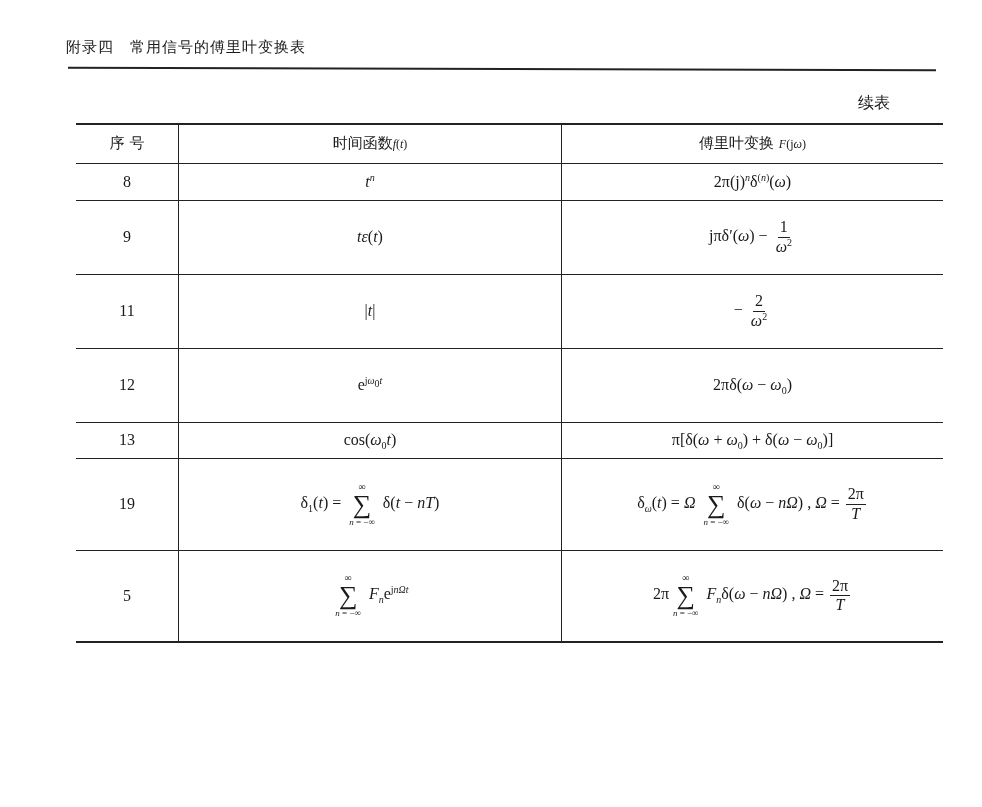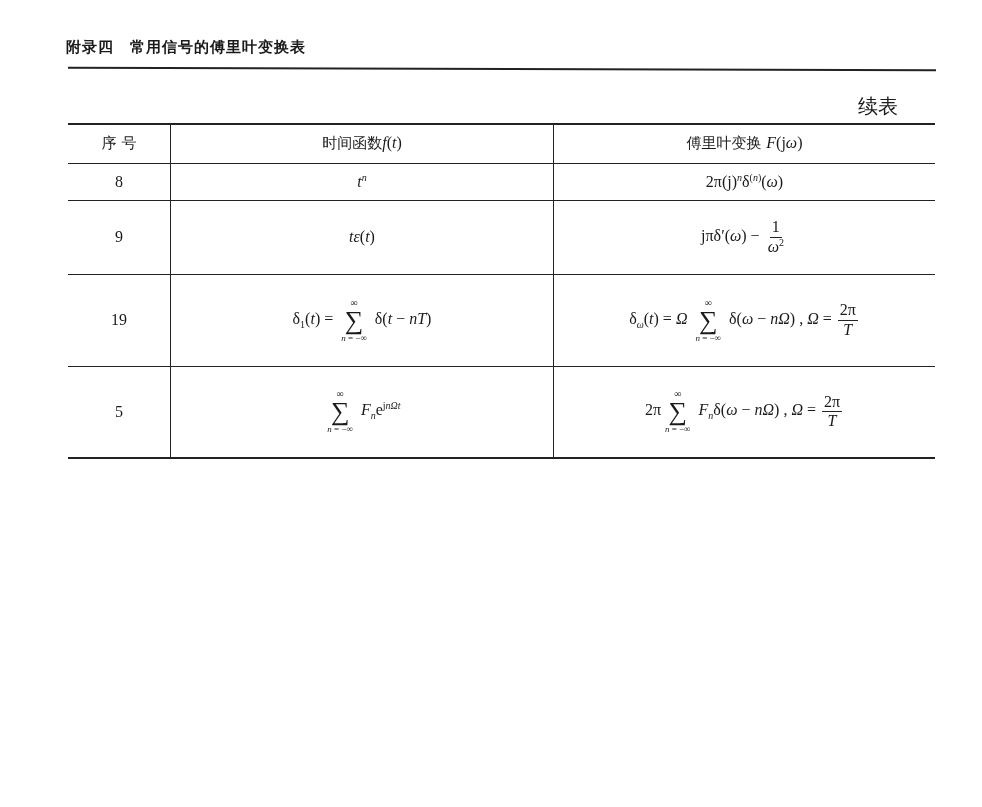--- a/index.html
+++ b/index.html
@@ -1,36 +1,36 @@
 <!DOCTYPE html>
 <html><head>
 <meta charset="utf-8">
 <style>
   html, body { margin: 0; padding: 0; background: #ffffff; }
   body { width: 982px; height: 807px; position: relative; overflow: hidden;
          font-family: "Liberation Serif", "DejaVu Serif", serif; color: #1a1a1a; }
   .page-header { position: absolute; left: 66px; top: 38px; font-size: 15px; letter-spacing: 1px;
-                 font-family: "DejaVu Sans", "Liberation Sans", sans-serif; font-weight: bold; }
+                 font-family: "DejaVu Sans", "Liberation Sans", sans-serif; font-weight: normal; }
   .page-header .gap { display: inline-block; width: 16px; }
   .header-rule { position: absolute; left: 68px; top: 68px; width: 868px; height: 0;
                  border-top: 2px solid #222; transform: rotate(0.15deg); }
-  .continued { position: absolute; left: 858px; top: 93px; font-size: 20px;
+  .continued { position: absolute; left: 858px; top: 93px; font-size: 16px;
                font-family: Liberation Sans, sans-serif; }
-  table.ft { position: absolute; left: 68px; top: 123px; width: 867px; border-collapse: collapse;
+  table.ft { position: absolute; left: 76px; top: 123px; width: 867px; border-collapse: collapse;
              table-layout: fixed; }
   table.ft td, table.ft th { text-align: center; vertical-align: middle; padding: 0;
                              border-bottom: 1.5px solid #222; font-weight: normal; font-size: 16px; }
   table.ft tr:first-child th { border-top: 2px solid #222; }
   table.ft tr:last-child td { border-bottom: 2px solid #222; }
   table.ft .c1 { width: 102px; border-right: 1.2px solid #222; }
   table.ft .c2 { width: 382px; border-right: 1.2px solid #222; }
   table.ft .c3 { width: auto; }
   th { font-family: "DejaVu Sans", "Liberation Sans", sans-serif; font-size: 15px !important; }
   .num { font-size: 16px; }
-  .math { font-family: "Liberation Serif", "DejaVu Serif", serif; font-size: 16px; white-space: nowrap; }
+  .math { font-family: "Liberation Serif", "DejaVu Serif", serif; font-size: 12px; white-space: nowrap; }
   .math i { font-style: italic; }
   sup, sub { font-size: 10px; line-height: 0; }
   .frac { display: inline-flex; flex-direction: column; align-items: center; vertical-align: middle;
           line-height: 1.15; margin: 0 2px; }
   .frac .n { border-bottom: 1px solid #222; padding: 0 2px; }
   .frac .d { padding: 0 2px; }
   .sum { display: inline-flex; flex-direction: column; align-items: center; vertical-align: middle;
          line-height: 1; margin: 0 4px; }
   .sum .top { font-size: 10px; }
   .sum .sig { font-size: 26px; line-height: 1; }
@@ -67,22 +67,40 @@
   <tr class="h-m">
     <td class="c1 num">9</td>
     <td class="c2 math"><i>t</i><i>ε</i>(<i>t</i>)</td>
     <td class="c3 math">jπδ′(<i>ω</i>) − <span class="frac">
             <span class="n">1</span>
             <span class="d"><i>ω</i><sup>2</sup></span>
           </span></td>
   </tr>
 
 
+  <tr class="h-m">
+    <td class="c1 num">11</td>
+    <td class="c2 math">|<i>t</i>|</td>
+    <td class="c3 math">− <span class="frac">
+            <span class="n">2</span>
+            <span class="d"><i>ω</i><sup>2</sup></span>
+          </span></td>
+  </tr>
 
+  <tr class="h-m">
+    <td class="c1 num">12</td>
+    <td class="c2 math">e<sup>j<i>ω</i><sub>0</sub><i>t</i></sup></td>
+    <td class="c3 math">2πδ(<i>ω</i> − <i>ω</i><sub>0</sub>)</td>
+  </tr>
 
+  <tr class="h-xs">
+    <td class="c1 num">13</td>
+    <td class="c2 math">cos(<i>ω</i><sub>0</sub><i>t</i>)</td>
+    <td class="c3 math">π[δ(<i>ω</i> + <i>ω</i><sub>0</sub>) + δ(<i>ω</i> − <i>ω</i><sub>0</sub>)]</td>
+  </tr>
 
 
   <tr class="h-l">
     <td class="c1 num">19</td>
     <td class="c2 math">δ<sub>1</sub>(<i>t</i>) = <span class="sum">
             <span class="top">∞</span>
             <span class="sig">∑</span>
             <span class="bot"><i>n</i> = −∞</span>
           </span> δ(<i>t</i> − <i>nT</i>)</td>
     <td class="c3 math">δ<sub><i>ω</i></sub>(<i>t</i>) = <i>Ω</i> <span class="sum">

